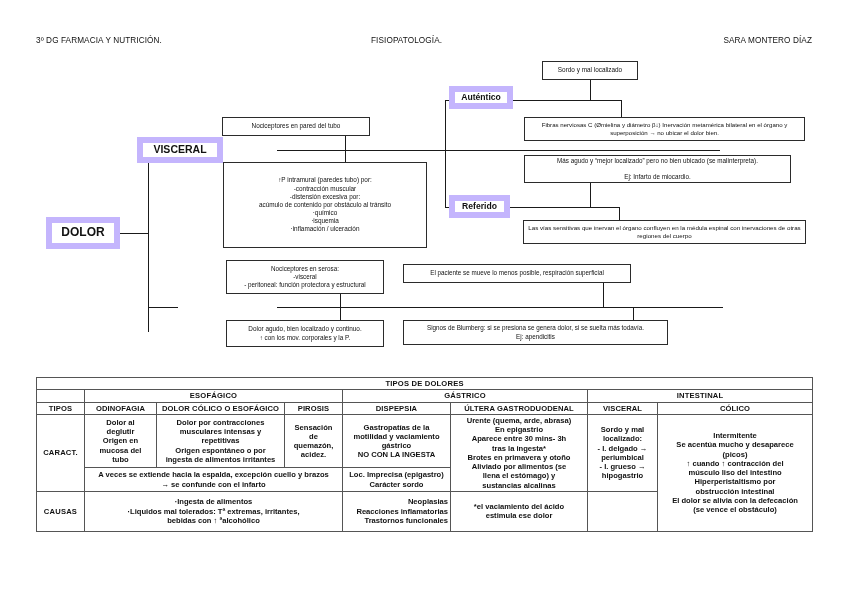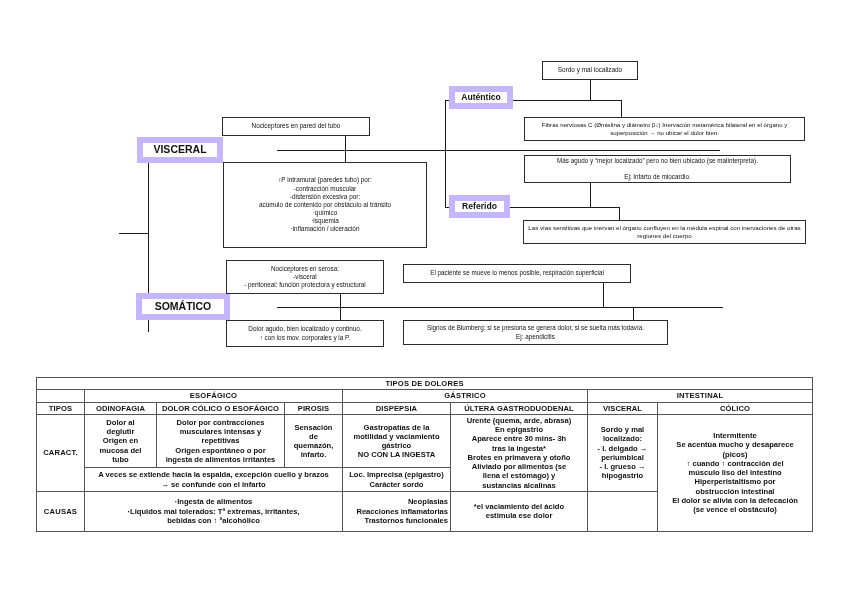--- a/index.html
+++ b/index.html
@@ -38,20 +38,25 @@
   .colh{font-size:7.6px;padding:2.5px 0;letter-spacing:.1px;}
   .rowlbl{font-size:8.6px;letter-spacing:.2px;}
   .cellbody{padding:2px 3px;}
   .lft{text-align:left;}
 </style>
 </head>
 <body>
 
 <div class="page">
 
+  <div class="hdr">
+    <span class="h-left">3º DG FARMACIA Y NUTRICIÓN.</span>
+    <span class="h-mid">FISIOPATOLOGÍA.</span>
+    <span class="h-right">SARA MONTERO DÍAZ</span>
+  </div>
 
   <div class="diagram">
 
     <div class="ln lh" style="left:119px;top:181px;width:30px;"></div>
     <div class="ln lv" style="left:148px;top:98px;height:182px;"></div>
     <div class="ln lh" style="left:148px;top:98px;width:30px;"></div>
     <div class="ln lh" style="left:148px;top:255px;width:30px;"></div>
 
     <div class="ln lh" style="left:277px;top:98px;width:443px;"></div>
     <div class="ln lv" style="left:345px;top:68px;height:30px;"></div>
@@ -69,28 +74,28 @@
     <div class="ln lh" style="left:510px;top:155px;width:110px;"></div>
     <div class="ln lv" style="left:590px;top:130px;height:25px;"></div>
     <div class="ln lv" style="left:619px;top:155px;height:13px;"></div>
 
     <div class="ln lh" style="left:277px;top:255px;width:446px;"></div>
     <div class="ln lv" style="left:340px;top:235px;height:20px;"></div>
     <div class="ln lv" style="left:340px;top:255px;height:13px;"></div>
     <div class="ln lv" style="left:603px;top:231px;height:24px;"></div>
     <div class="ln lv" style="left:633px;top:255px;height:13px;"></div>
 
+    <div class="bx node" style="left:46px;top:165px;width:74px;height:32px;font-size:12px;">
+      <span class="t">DOLOR</span>
+    </div>
 
     <div class="bx node" style="left:137px;top:85px;width:86px;height:26px;font-size:10.5px;">
       <span class="t">VISCERAL</span>
     </div>
 
-    <div class="bx node" style="left:136px;top:241px;width:94px;height:27px;font-size:10.5px;">
-      <span class="t">SOMÁTICO</span>
-    </div>
 
     <div class="bx node" style="left:449px;top:34px;width:64px;height:23px;font-size:8.6px;">
       <span class="t">Auténtico</span>
     </div>
 
     <div class="bx node" style="left:449px;top:143px;width:61px;height:23px;font-size:8.6px;">
       <span class="t">Referido</span>
     </div>
 
     <div class="bx leaf" style="left:222px;top:65px;width:148px;height:19px;font-size:6.4px;">
@@ -186,21 +191,21 @@
 mucosa del
 tubo</td>
         <td class="cellbody" style="white-space:pre-line;">Dolor por contracciones
 musculares intensas y
 repetitivas
 Origen espontáneo o por
 ingesta de alimentos irritantes</td>
         <td class="cellbody" style="white-space:pre-line;">Sensación
 de
 quemazón,
-infarto.</td>
+acidez.</td>
         <td class="cellbody" style="white-space:pre-line;margin-top:44px;">Gastropatías de la
 motilidad y vaciamiento
 gástrico
 NO CON LA INGESTA</td>
         <td class="cellbody" style="white-space:pre-line;" rowspan="2">Urente (quema, arde, abrasa)
 En epigastrio
 Aparece entre 30 mins- 3h
 tras la ingesta*
 Brotes en primavera y otoño
 Aliviado por alimentos (se

